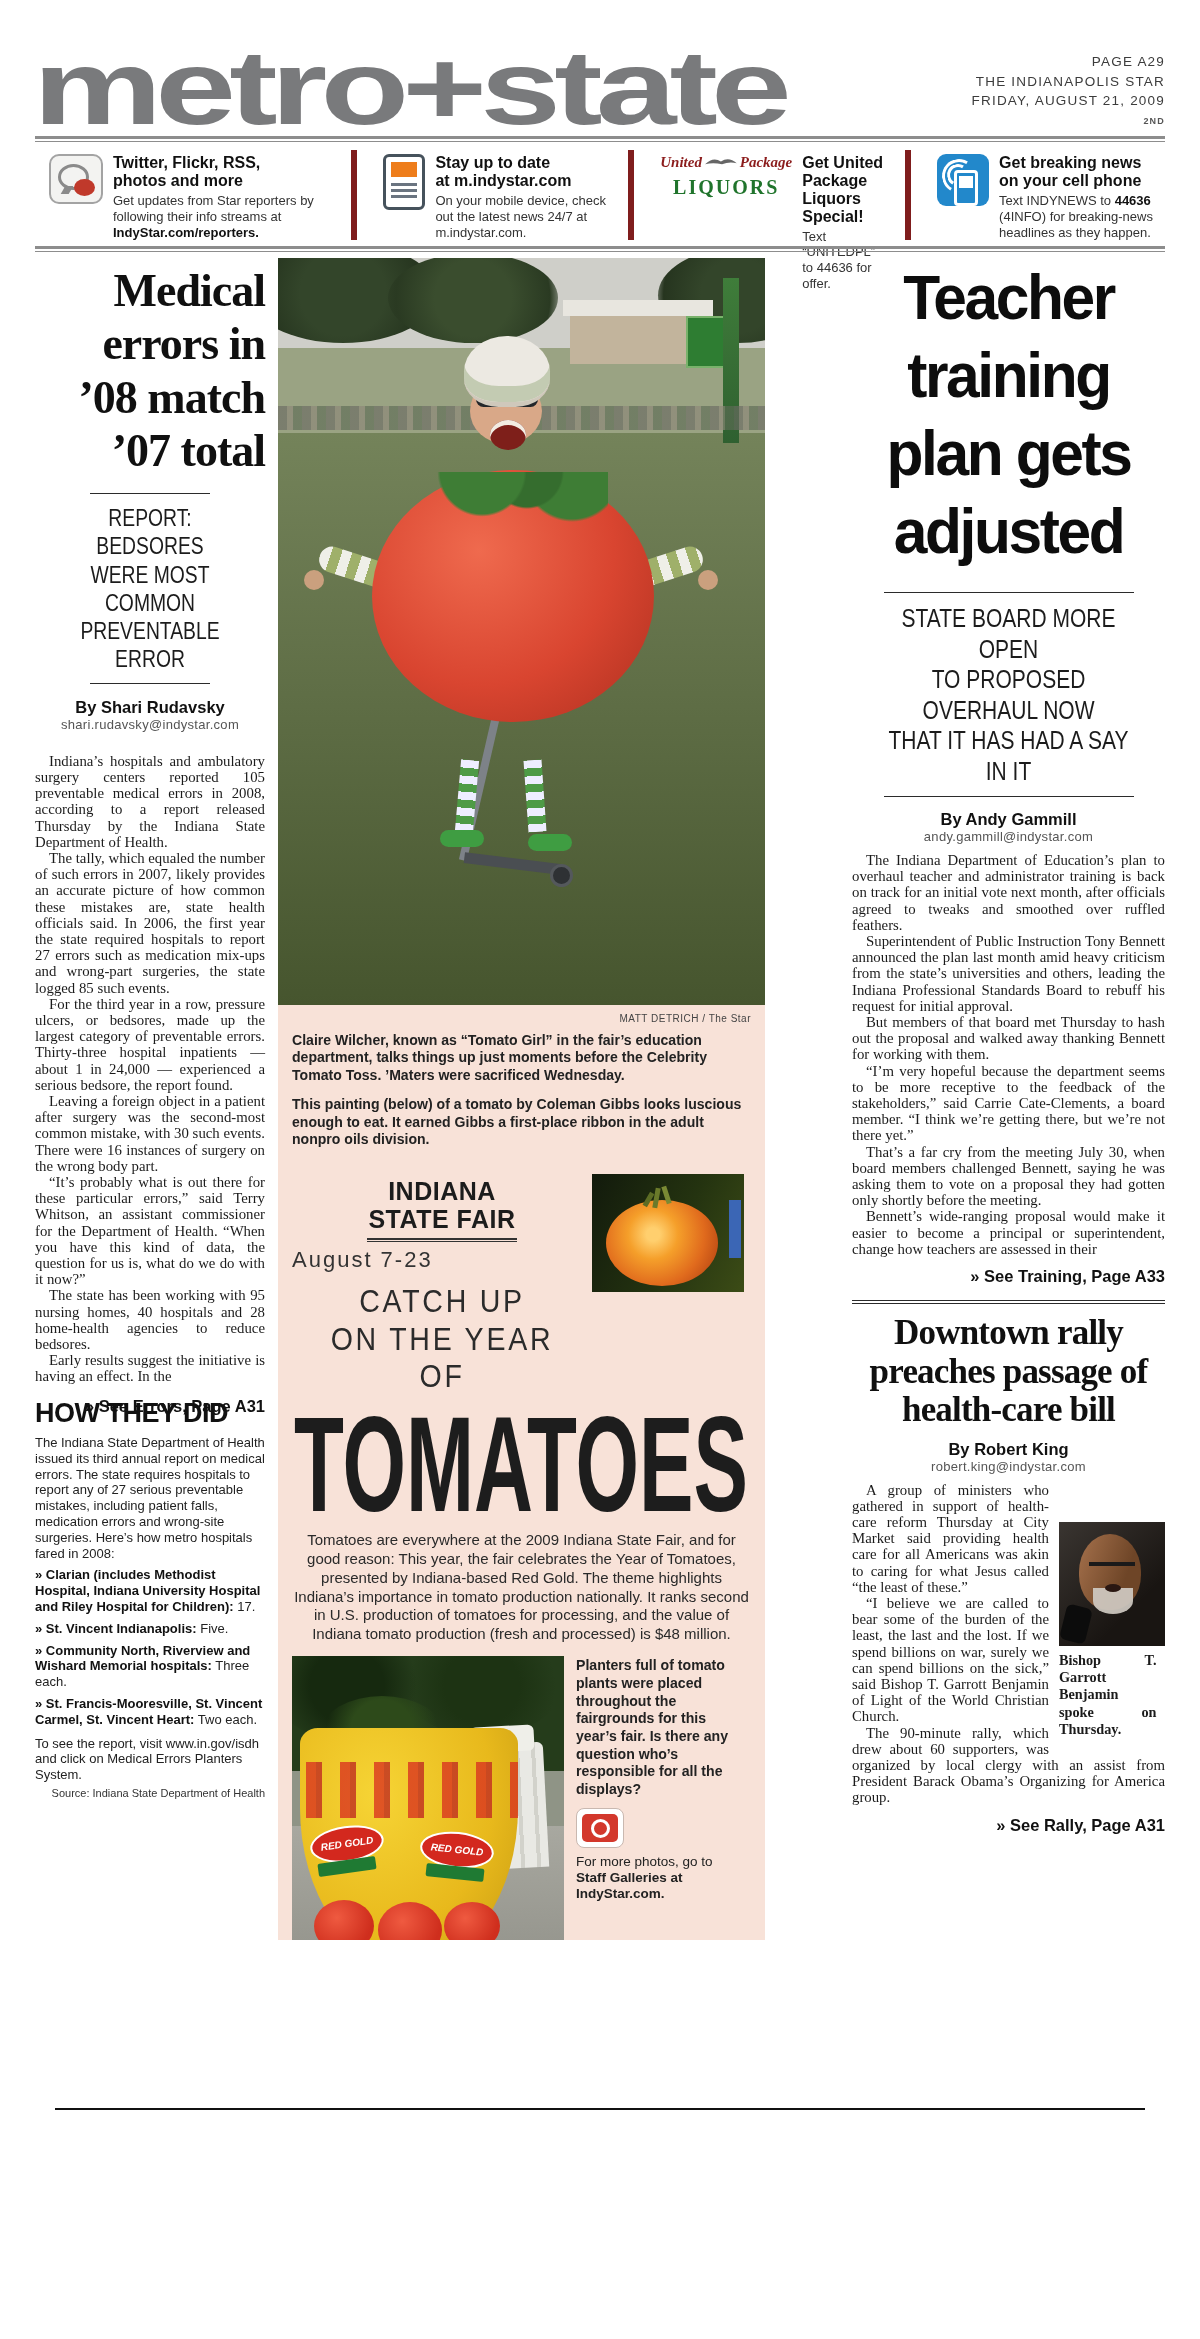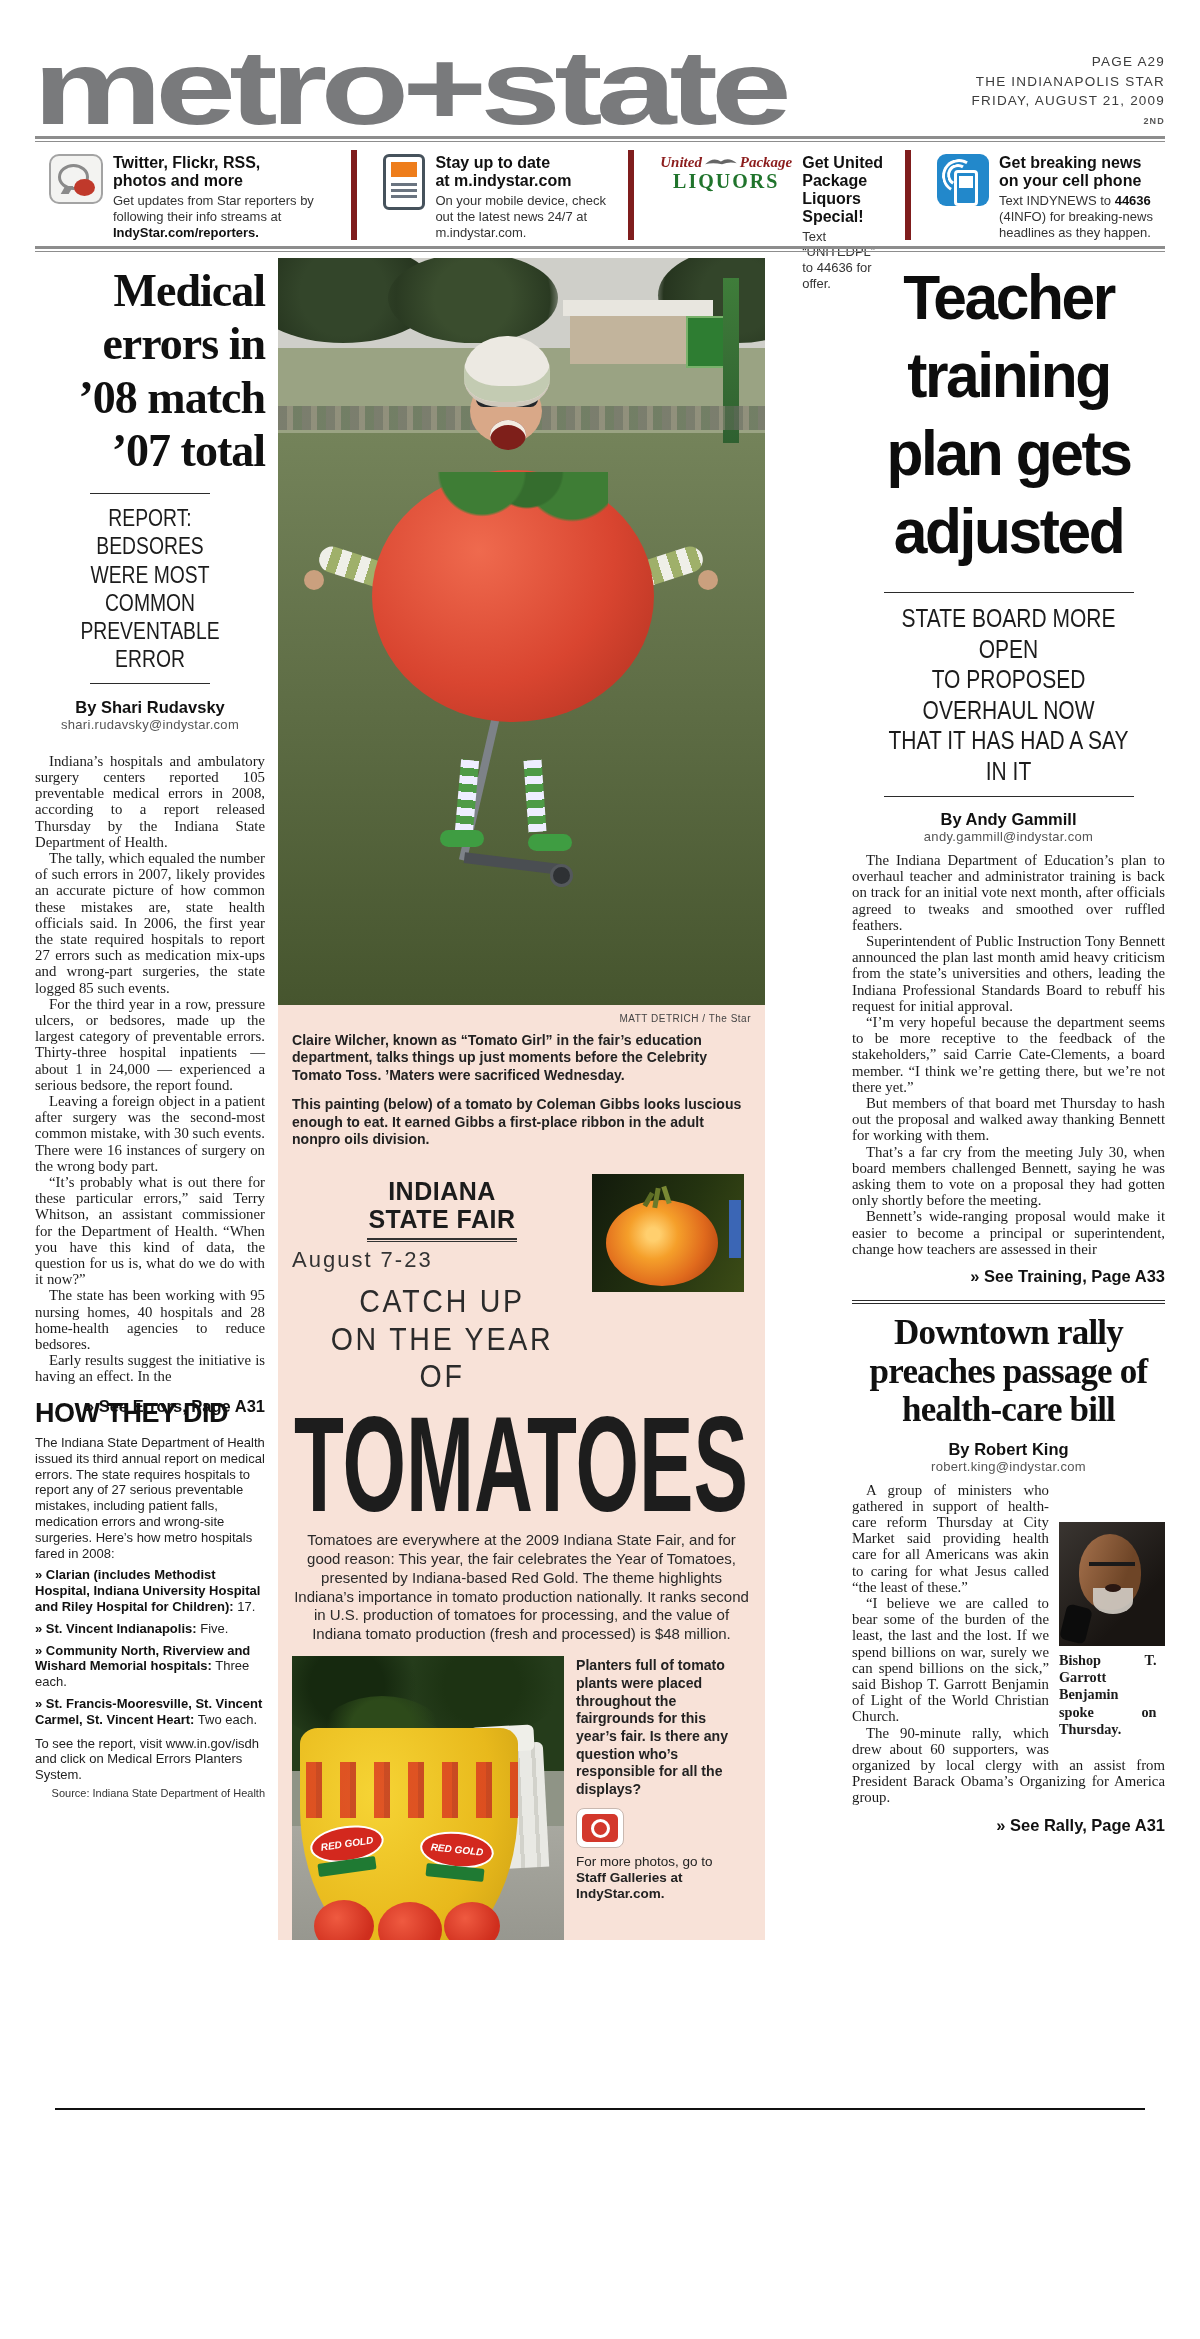--- a/index.html
+++ b/index.html
@@ -32,21 +32,21 @@
   .icon-phone .scr{position:absolute;left:5px;top:5px;right:5px;height:15px;background:#ee7d1b;}
   .icon-phone .ln{position:absolute;left:5px;right:5px;height:3px;background:#6a7480;}
   .icon-bluephone{width:52px;height:52px;background:#2288cb;border-radius:9px;position:relative;flex:none;overflow:hidden;}
   .icon-bluephone .ph{position:absolute;right:11px;top:16px;width:18px;height:30px;border:3px solid #fff;border-radius:4px;background:#2288cb;}
   .icon-bluephone .ph:after{content:"";position:absolute;left:2px;top:3px;right:2px;height:12px;background:#fff;}
   .icon-bluephone .a1,.icon-bluephone .a2{position:absolute;border:3px solid transparent;border-top-color:#fff;border-left-color:#fff;border-radius:50%;transform:rotate(-14deg);}
   .icon-bluephone .a1{left:5px;top:5px;width:28px;height:28px;}
   .icon-bluephone .a2{left:10px;top:10px;width:16px;height:16px;}
   .upl-logo{width:132px;flex:none;text-align:center;font-family:"Liberation Serif",serif;line-height:1;}
   .upl-l1{display:flex;align-items:center;justify-content:center;gap:2px;font-weight:bold;font-style:italic;font-size:15px;color:#8c1d1d;}
-  .upl-l2{font-weight:bold;font-size:20px;letter-spacing:2px;color:#20742c;margin-top:1px;}
+  .upl-l2{font-weight:bold;font-size:20px;letter-spacing:2px;color:#20742c;margin-top:7px;}
 
   
   .h-medical{font-family:"Liberation Serif",serif;font-weight:bold;font-size:46px;line-height:1.16;text-align:right;color:#101010;letter-spacing:-1px;}
   .deck{font-size:23px;line-height:1.22;text-align:center;color:#1c1c1c;transform:scaleX(.84);transform-origin:center;}
   .byline{font-weight:bold;font-size:16.5px;text-align:center;color:#111;}
   .email{font-size:13px;text-align:center;color:#555;letter-spacing:.3px;}
   .bodytext{font-family:"Liberation Serif",serif;font-size:14.8px;line-height:16.2px;text-align:justify;color:#1b1b1b;}
   .bodytext .para{text-indent:14px;}
   .jump{font-weight:bold;font-size:16.5px;text-align:right;color:#111;}
   .htd-title{font-weight:bold;font-size:27px;letter-spacing:-.5px;color:#111;}
@@ -296,22 +296,22 @@
       <div class="thin-rule" style="width:250px;margin-top:22px"></div>
       <div class="deck pre" style="font-size:25px;margin-top:10px">STATE BOARD MORE OPEN
 TO PROPOSED OVERHAUL NOW
 THAT IT HAS HAD A SAY IN IT</div>
       <div class="thin-rule" style="width:250px;margin-top:10px"></div>
       <div class="byline" style="margin-top:13px">By Andy Gammill</div>
       <div class="email">andy.gammill@indystar.com</div>
       <div class="bodytext" style="margin-top:8px">
           <div class="para">The Indiana Department of Education’s plan to overhaul teacher and administrator training is back on track for an initial vote next month, after officials agreed to tweaks and smoothed over ruffled feathers.</div>
           <div class="para">Superintendent of Public Instruction Tony Bennett announced the plan last month amid heavy criticism from the state’s universities and others, leading the Indiana Professional Standards Board to rebuff his request for initial approval.</div>
+          <div class="para">But members of that board met Thursday to hash out the proposal and walked away thanking Bennett for working with them.</div>
           <div class="para">“I’m very hopeful because the department seems to be more receptive to the feedback of the stakeholders,” said Carrie Cate-Clements, a board member. “I think we’re getting there, but we’re not there yet.”</div>
-          <div class="para">But members of that board met Thursday to hash out the proposal and walked away thanking Bennett for working with them.</div>
           <div class="para">That’s a far cry from the meeting July 30, when board members challenged Bennett, saying he was asking them to vote on a proposal they had gotten only shortly before the meeting.</div>
           <div class="para">Bennett’s wide-ranging proposal would make it easier to become a principal or superintendent, change how teachers are assessed in their</div>
         </div>
       <div class="jump" style="margin-top:10px">» See Training, Page A33</div>
     </div>
 
     <div class="double-thin" style="margin-top:14px"></div>
 
     <div>
       <div class="h-rally" style="margin-top:10px">Downtown rally preaches passage of health-care bill</div>

